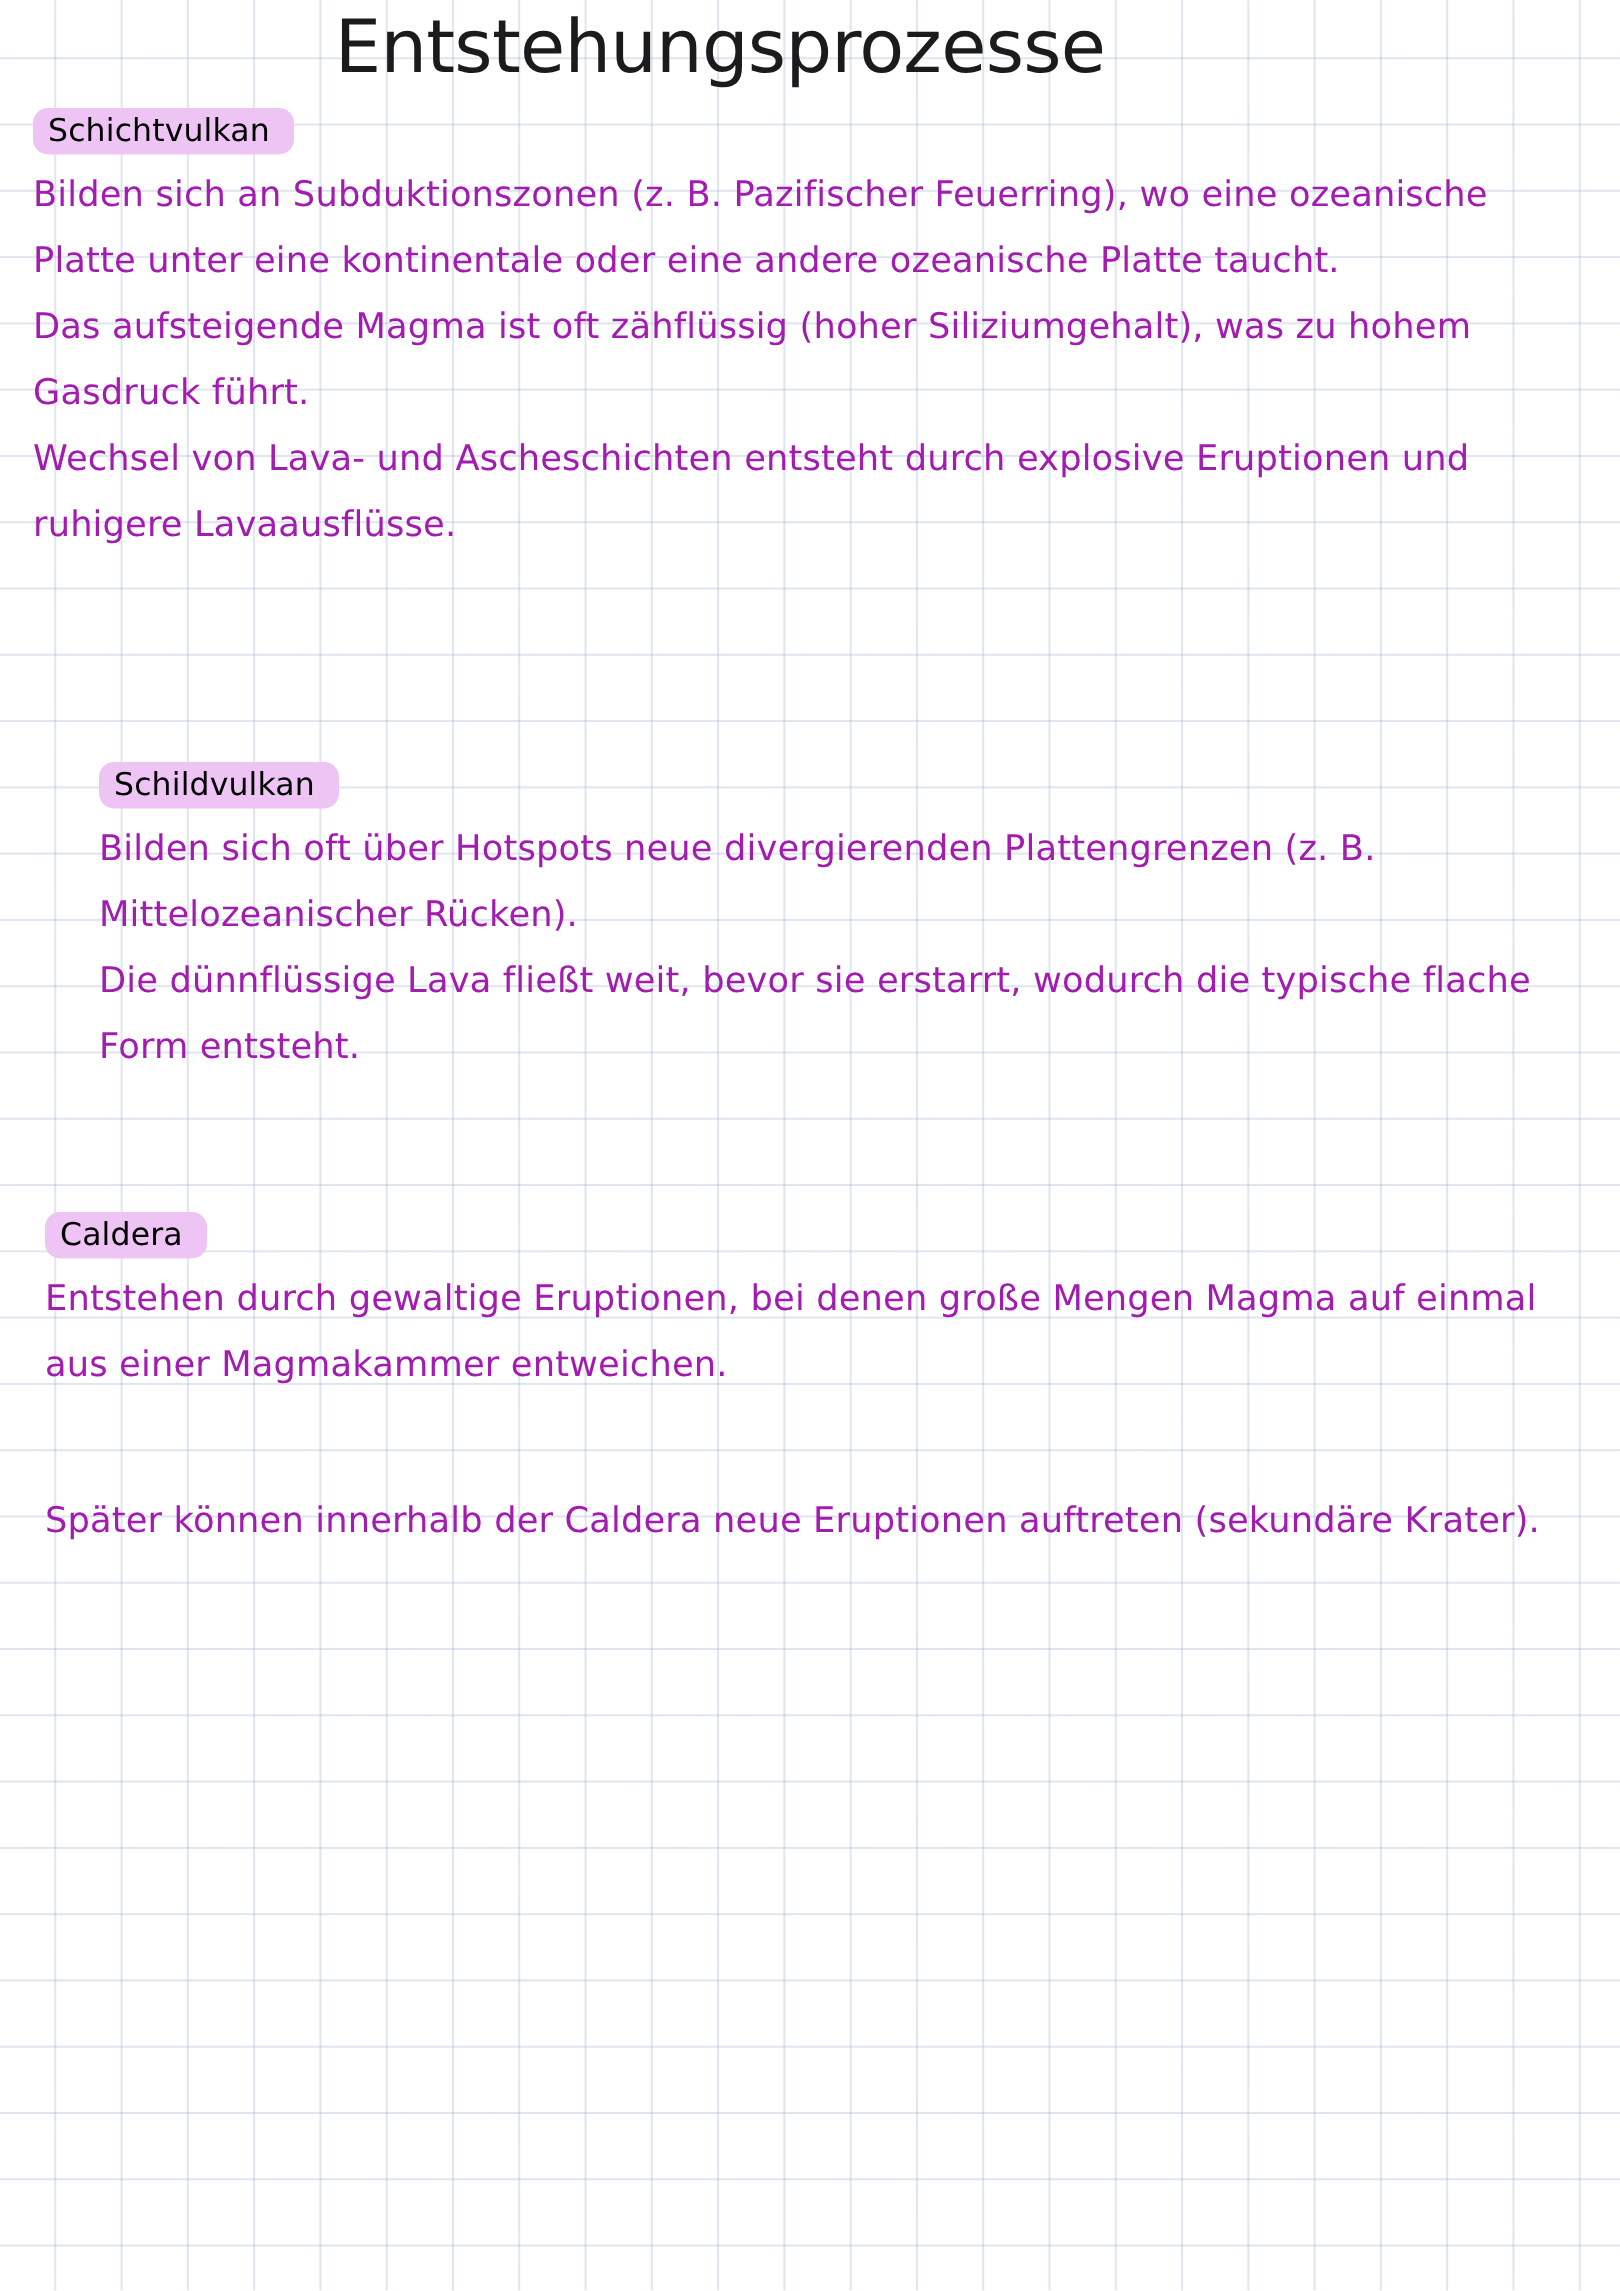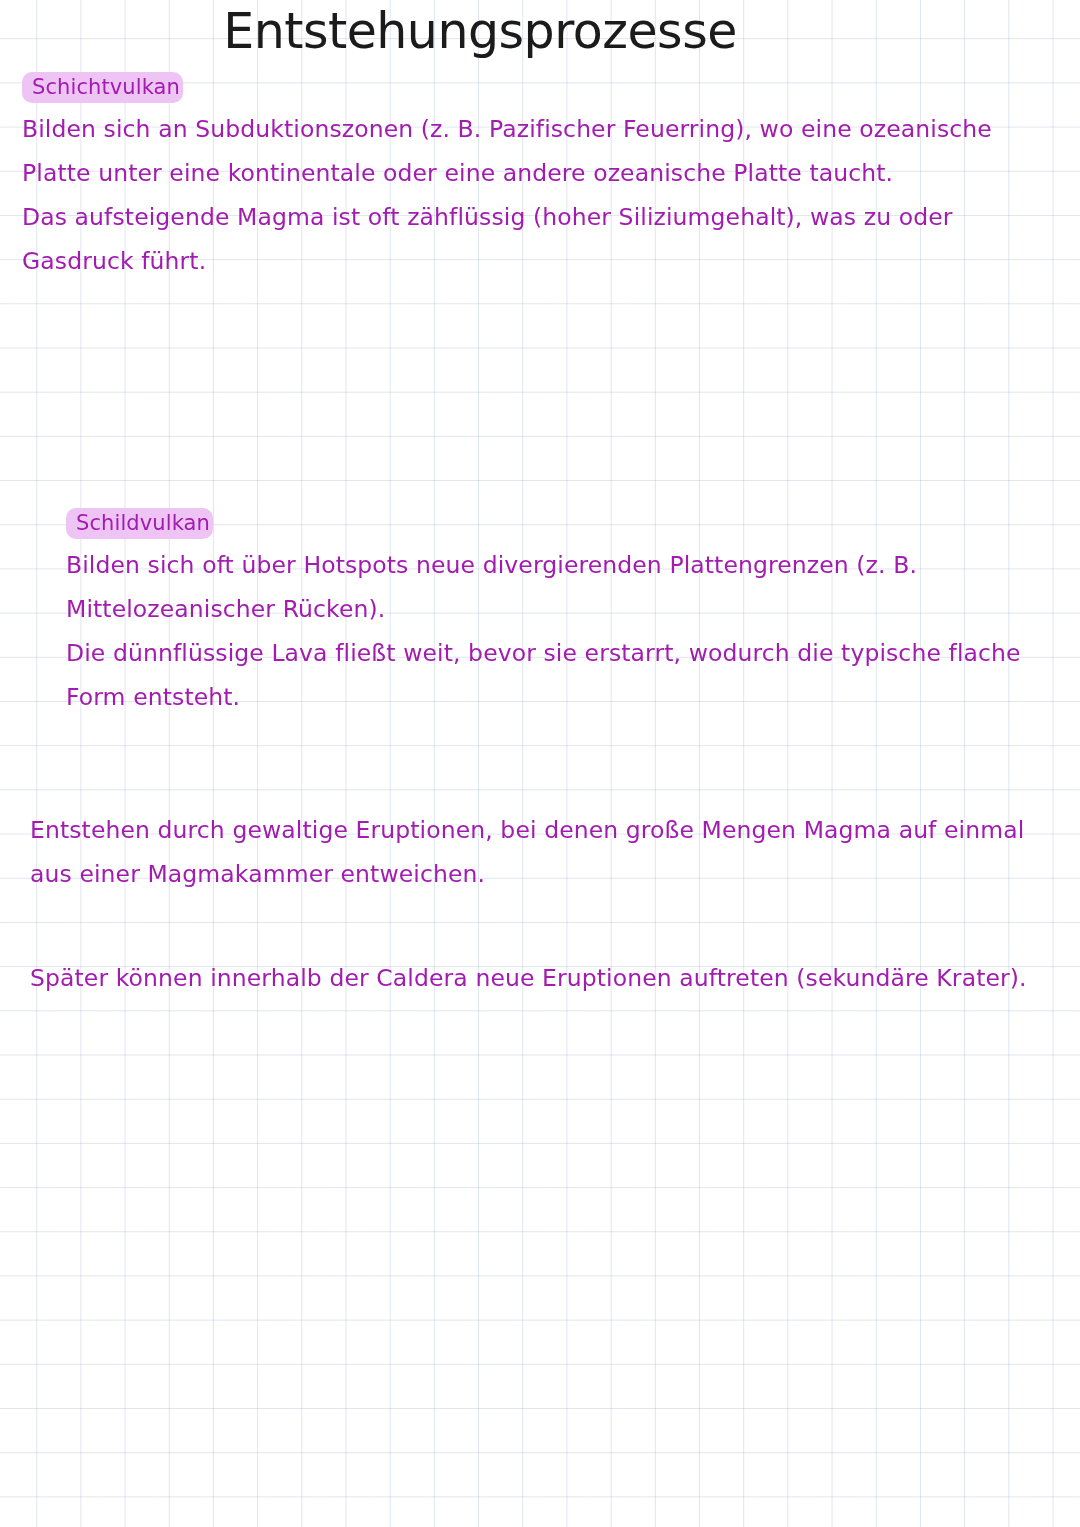--- a/index.html
+++ b/index.html
@@ -57,24 +57,24 @@
   }
 
   .heading-wrap {
     margin: 0 0 4px 0;
     padding: 0;
   }
 
   .heading {
     display: inline-block;
     background: #eec4f5;
-    color: #a21caf;
+    color: #000000;
     font-size: 21px;
     line-height: 1.25;
-    padding: 2px 3px 3px 10px;
+    padding: 2px 16px 3px 10px;
     border-radius: 10px;
     letter-spacing: 0.1px;
   }
 
   .para {
     font-size: 23.5px;
     line-height: 44px;
     color: #a21caf;
     margin: 0;
     letter-spacing: 0.1px;
@@ -94,31 +94,35 @@
 
 <div id="content">
 
   <h1 class="title">Entstehungsprozesse</h1>
 
   <div class="section block-1">
     <div class="heading-wrap">
       <span class="heading">Schichtvulkan</span>
     </div>
     <p class="para">Bilden sich an Subduktionszonen (z. B. Pazifischer Feuerring), wo eine ozeanische Platte unter eine kontinentale oder eine andere ozeanische Platte taucht.</p>
-    <p class="para">Das aufsteigende Magma ist oft zähflüssig (hoher Siliziumgehalt), was zu oder Gasdruck führt.</p>
+    <p class="para">Das aufsteigende Magma ist oft zähflüssig (hoher Siliziumgehalt), was zu hohem Gasdruck führt.</p>
+    <p class="para">Wechsel von Lava- und Ascheschichten entsteht durch explosive Eruptionen und ruhigere Lavaausflüsse.</p>
   </div>
 
   <div class="section block-2">
     <div class="heading-wrap">
       <span class="heading">Schildvulkan</span>
     </div>
     <p class="para">Bilden sich oft über Hotspots neue divergierenden Plattengrenzen (z. B. Mittelozeanischer Rücken).</p>
     <p class="para">Die dünnflüssige Lava fließt weit, bevor sie erstarrt, wodurch die typische flache Form entsteht.</p>
   </div>
 
   <div class="section block-3">
+    <div class="heading-wrap">
+      <span class="heading">Caldera</span>
+    </div>
     <p class="para">Entstehen durch gewaltige Eruptionen, bei denen große Mengen Magma auf einmal aus einer Magmakammer entweichen.</p>
     <div class="gap"></div>
     <div class="gap"></div>
     <p class="para">Später können innerhalb der Caldera neue Eruptionen auftreten (sekundäre Krater).</p>
   </div>
 
 </div>
 
 </body></html>

